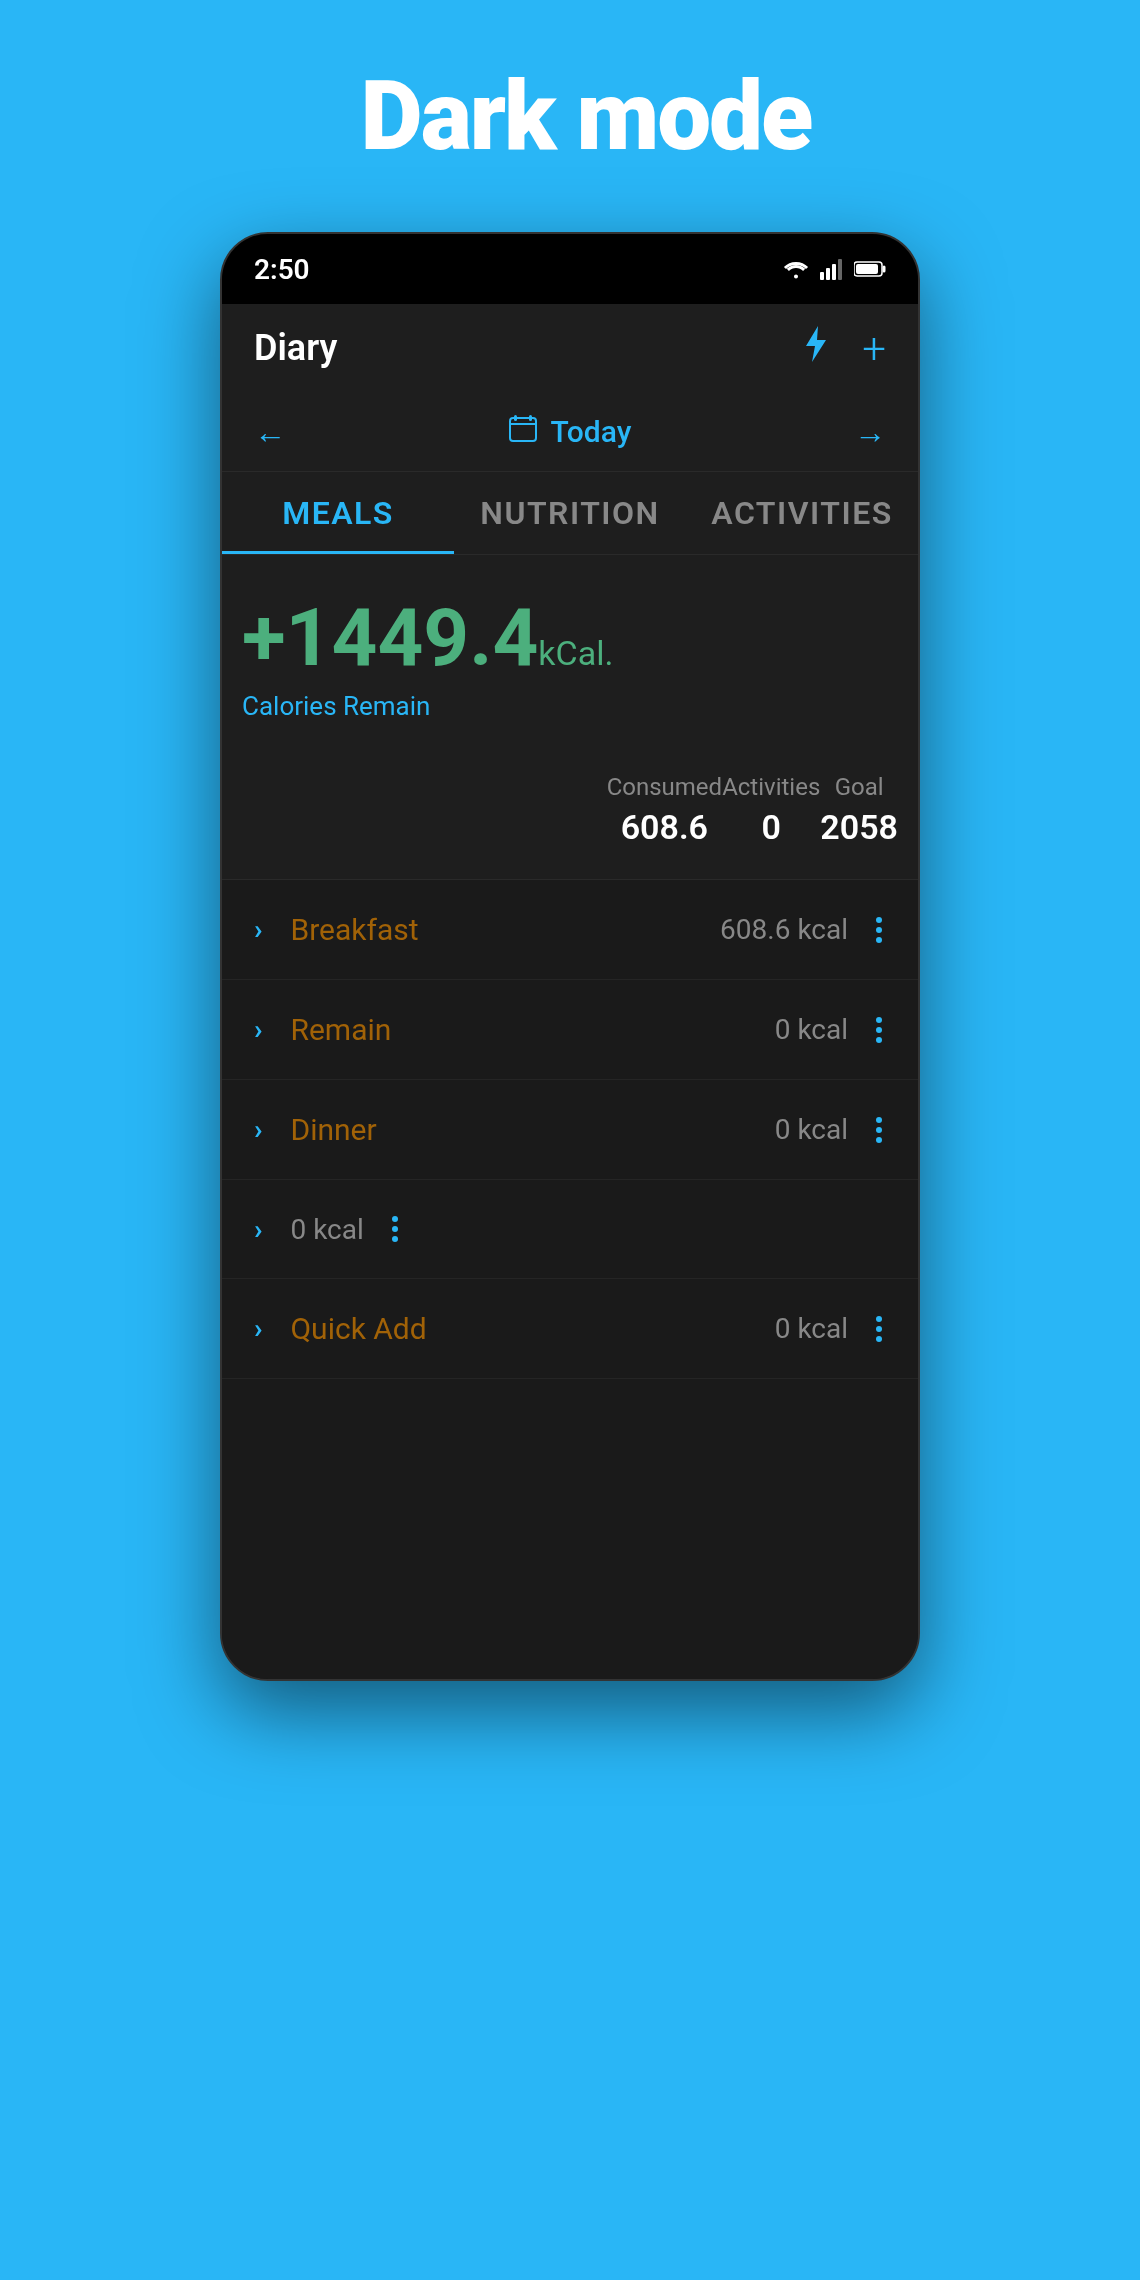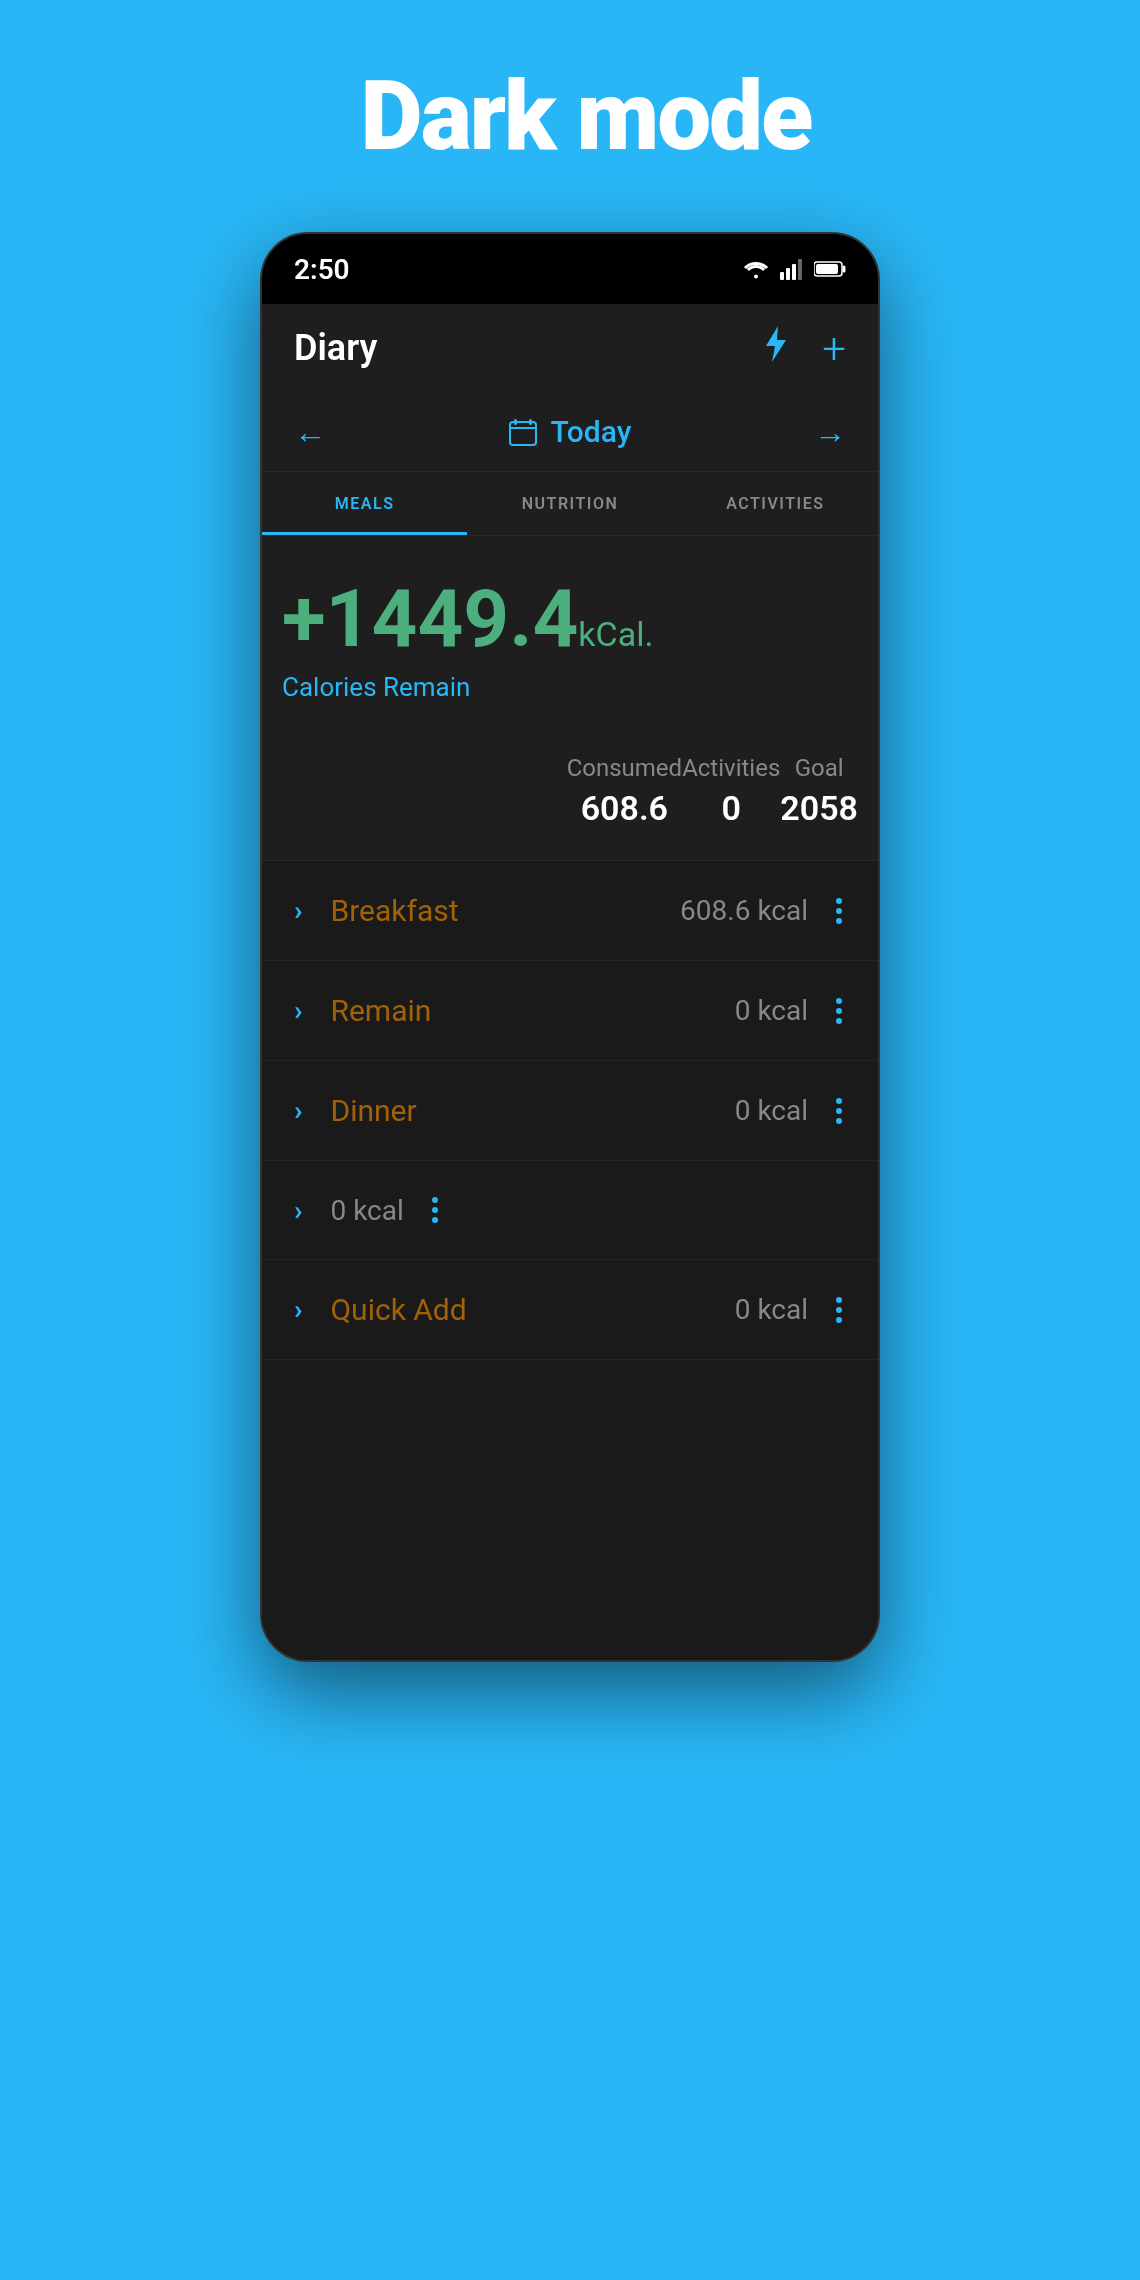--- a/index.html
+++ b/index.html
@@ -17,21 +17,21 @@
       color: #ffffff;
       font-size: 96px;
       font-weight: 900;
       padding-top: 60px;
       padding-bottom: 60px;
       letter-spacing: -2px;
       margin-left: 32px;
     }
 
     .phone-container {
-      width: 620px;
+      width: 700px;
       margin: 0 auto;
       background: #1a1a1a;
       border-radius: 48px;
       overflow: hidden;
       box-shadow: 0 30px 80px rgba(0,0,0,0.5);
       border: 2px solid #333;
     }
 
     
     .status-bar {
@@ -95,39 +95,38 @@
     }
 
     .date-nav-arrow {
       color: #29b6f6;
       font-size: 32px;
       cursor: pointer;
     }
 
     .date-nav-center {
       display: flex;
-      align-items: center;
       gap: 14px;
       color: #29b6f6;
       font-size: 30px;
       font-weight: 500;
     }
 
     
     .tabs {
       background: #1e1e1e;
       display: flex;
       border-bottom: 1px solid #2a2a2a;
     }
 
     .tab {
       flex: 1;
       text-align: center;
       padding: 22px 0;
-      font-size: 16px;
+      font-size: 32px;
       font-weight: 600;
       letter-spacing: 1.5px;
       cursor: pointer;
       color: #888;
       position: relative;
     }
 
     .tab.active {
       color: #29b6f6;
     }

